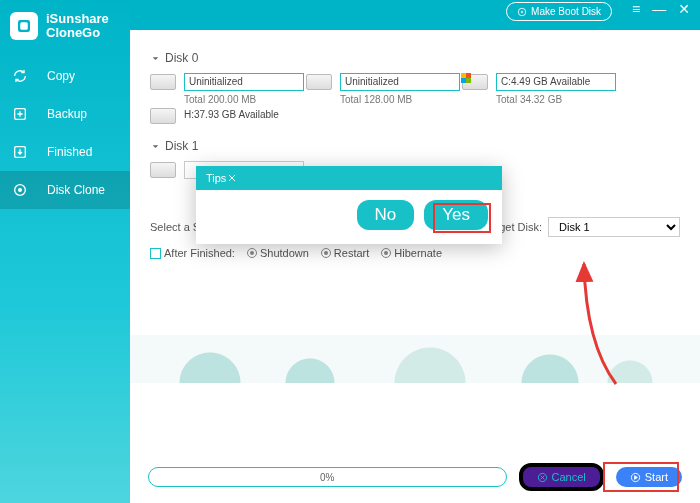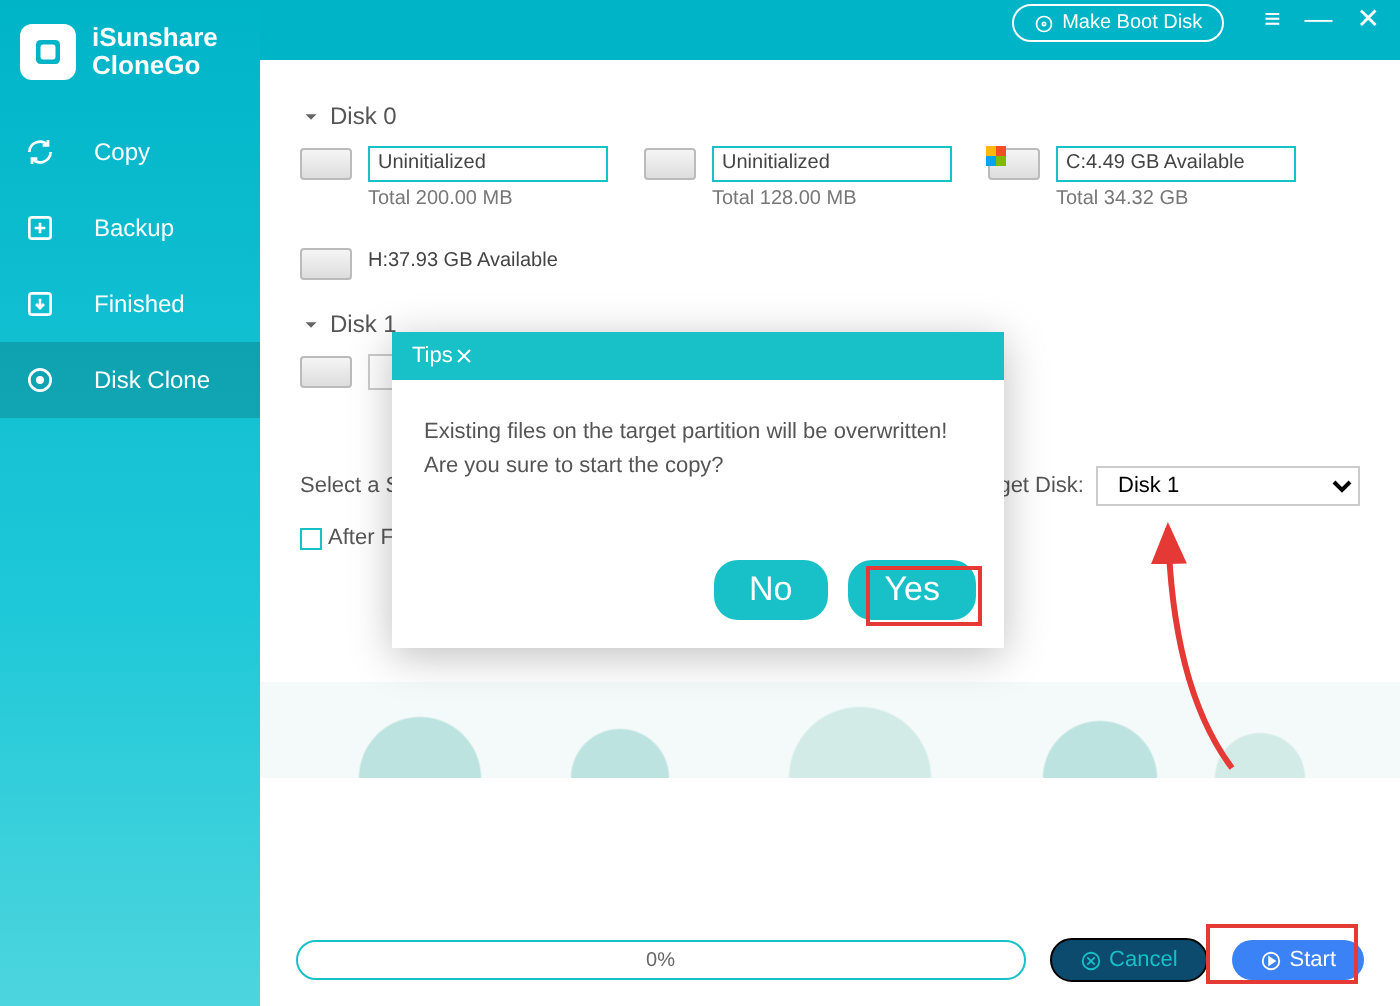--- a/index.html
+++ b/index.html
@@ -17,40 +17,40 @@
 .main{flex:1;display:flex;flex-direction:column;position:relative;background:#fff}
 .titlebar{height:30px;background:#00b4c8;display:flex;align-items:flex-start;justify-content:flex-end;gap:10px;padding:2px 10px}
 .make-boot{border:1px solid #fff;border-radius:12px;color:#fff;font-size:10px;padding:3px 10px;display:flex;align-items:center;gap:4px}
 .win-btns{display:flex;align-items:center;gap:12px;margin-left:10px}
 .win-btns span{color:#fff;font-size:14px;line-height:1}
 .content{flex:1;padding:18px 20px 6px;position:relative;overflow:hidden}
 .content::before{content:'';position:absolute;left:0;right:0;bottom:70px;height:120px;background:radial-gradient(circle at 80px 100%,#7bc8c0 0 30px,transparent 31px),radial-gradient(circle at 180px 100%,#7bc8c0 0 24px,transparent 25px),radial-gradient(circle at 300px 100%,#a8d8d0 0 35px,transparent 36px),radial-gradient(circle at 420px 100%,#7bc8c0 0 28px,transparent 29px),radial-gradient(circle at 500px 100%,#a8d8d0 0 22px,transparent 23px),linear-gradient(180deg,transparent 0 60%,#e8f6f5 60% 100%);opacity:0.5;pointer-events:none}
 .disk-section{margin-bottom:6px}
 .disk-header{display:flex;align-items:center;gap:4px;font-size:12px;color:#555;margin:3px 0 8px}
 .disk-header svg{width:11px;height:11px}
-.parts{display:flex;gap:18px;flex-wrap:wrap}
+.parts{display:flex;gap:2px;flex-wrap:wrap}
 .part{width:154px}
 .part-row{display:flex;align-items:center;gap:8px}
 .disk-icon{width:26px;height:16px;background:linear-gradient(#f5f5f5,#ddd);border:1px solid #bbb;border-radius:2px;position:relative;flex:none}
 .disk-icon.win::before{content:'';position:absolute;left:-2px;top:-2px;width:10px;height:10px;background:conic-gradient(#f25022 0 25%,#7fba00 0 50%,#00a4ef 0 75%,#ffb900 0)}
 .part-label{flex:1;border:1px solid #17c1c7;height:18px;font-size:10px;color:#444;padding:2px 4px;white-space:nowrap;overflow:hidden}
 .part-label.plain{border:none;padding-left:0}
 .part-sub{font-size:10px;color:#777;margin:3px 0 0 34px}
 .selectors{display:flex;gap:30px;margin-top:38px;font-size:11px;color:#555;align-items:center;position:relative;z-index:1}
 .sel-group{display:flex;align-items:center;gap:6px}
 select{font-size:11px;border:1px solid #ccc;padding:2px 20px 2px 6px;width:132px;background:#fff}
 .after-row{display:flex;align-items:center;gap:12px;margin-top:10px;font-size:11px;color:#555;position:relative;z-index:1}
 .after-row label{display:flex;align-items:center;gap:3px}
 .chk{width:11px;height:11px;border:1px solid #17c1c7}
 .radio{width:10px;height:10px;border:1px solid #888;border-radius:50%;display:inline-block;position:relative}
 .radio::after{content:'';position:absolute;inset:2px;background:#888;border-radius:50%}
 .footer{display:flex;align-items:center;gap:12px;padding:10px 18px 12px;position:relative;z-index:1}
 .progress{flex:1;height:20px;border:1px solid #17c1c7;border-radius:10px;display:flex;align-items:center;justify-content:center;font-size:10px;color:#666;background:#fff}
 .btn{border-radius:12px;font-size:11px;padding:4px 14px;display:flex;align-items:center;gap:4px;cursor:pointer}
-.btn-cancel{border:1px solid #000000;color:#17c1c7;background:#0c4a6e}
+.btn-cancel{border:4px solid #000000;color:#17c1c7;background:#4c1d95}
 .btn-start{background:#3b82f6;color:#fff}
 .hl{border:2px solid #e53935;position:absolute;pointer-events:none;z-index:20}
 .hl.start{right:21px;bottom:11px;width:76px;height:30px}
 .arrow{position:absolute;right:74px;top:254px;z-index:20;pointer-events:none}
 .dialog{position:absolute;left:196px;top:166px;width:306px;background:#fff;box-shadow:0 4px 20px rgba(0,0,0,0.25);z-index:10;font-size:11px}
 .dlg-head{background:#17c1c7;color:#fff;padding:6px 10px;display:flex;align-items:center;justify-content:flex-start}
 .dlg-head svg{width:12px;height:12px}
 .dlg-body{padding:18px 16px;color:#555;line-height:1.5;min-height:80px}
 .dlg-foot{display:flex;justify-content:flex-end;gap:10px;padding:10px 14px 14px}
 .dlg-btn{border-radius:12px;padding:5px 18px;font-size:17px;cursor:pointer}
@@ -234,21 +234,20 @@
   </div>
 </div>
 
 <div class="dialog">
   <div class="dlg-head">
     <span>Tips</span>
     <svg viewBox="0 0 24 24" fill="none" stroke="#fff" stroke-width="2">
         <path d="M6 6l12 12M18 6L6 18"></path>
       </svg>
   </div>
-  <div class="dlg-body">Existing files on the target partition will be overwritten! Are you sure to start the copy?</div>
   <div class="dlg-foot">
     <div class="dlg-btn dlg-no">No</div>
     <div class="dlg-btn dlg-yes">Yes</div>
   </div>
   <div class="hl yes"></div>
 </div>
 
 <svg class="arrow" width="60" height="140">
   <defs>
       <marker id="ah" markerWidth="8" markerHeight="8" refX="6" refY="3" orient="auto">

